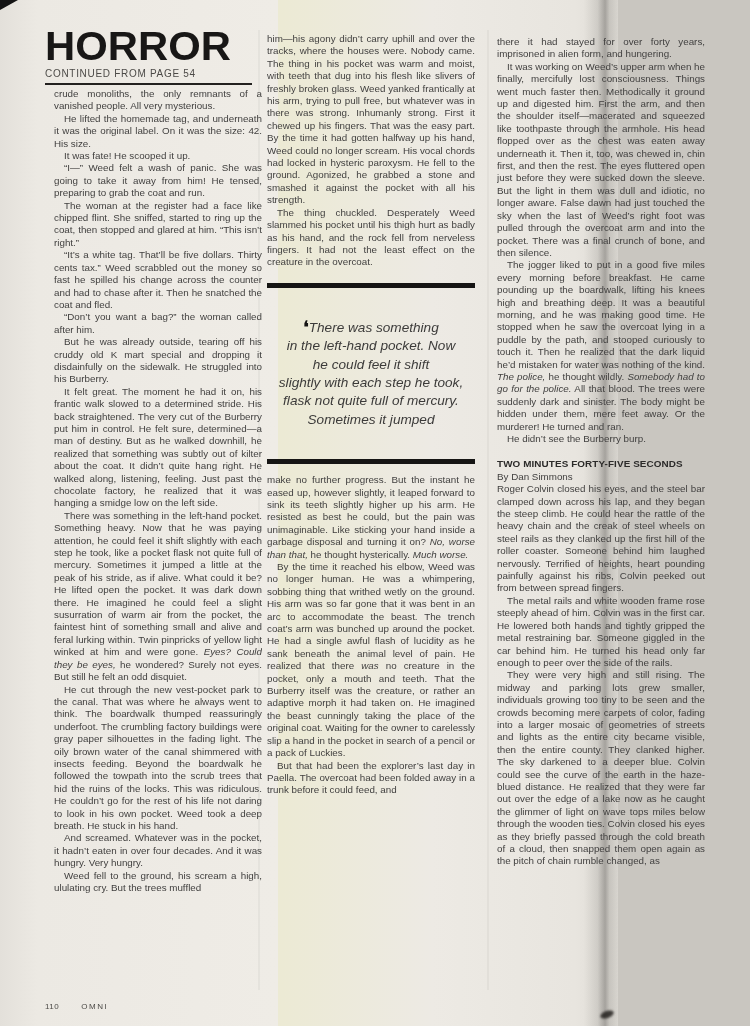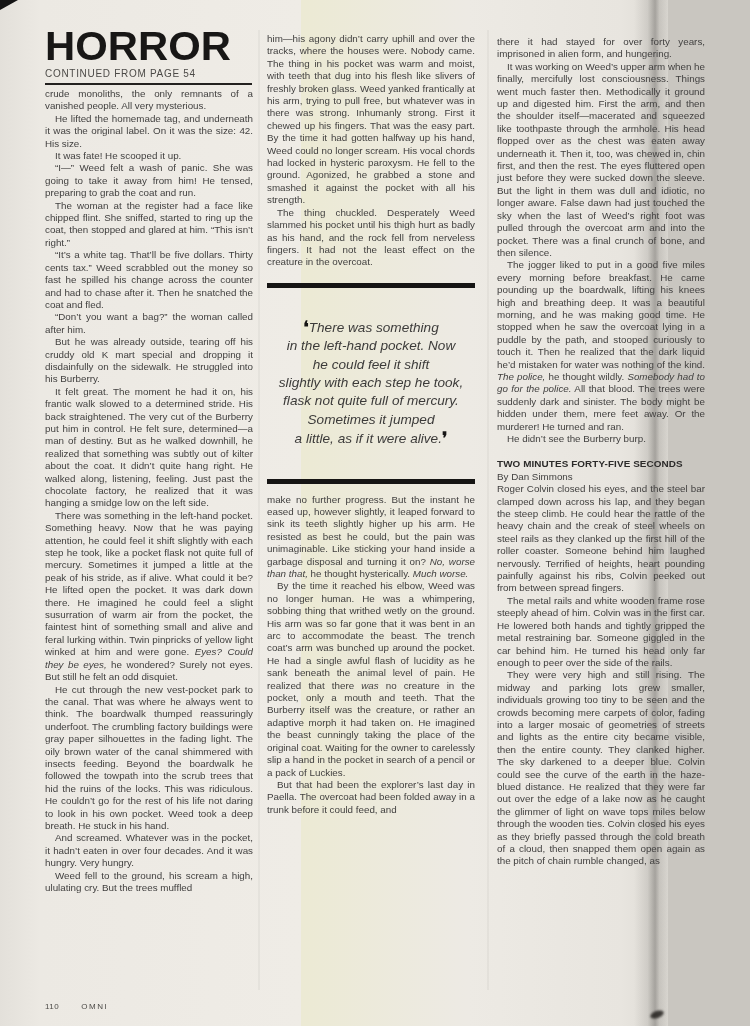--- a/index.html
+++ b/index.html
@@ -4,21 +4,21 @@
 <style>
   html,body{margin:0;padding:0;}
   body{
     width:750px;height:1026px;
     background:#c9c6c0;
     font-family:"Liberation Sans", sans-serif;
     position:relative;
     overflow:hidden;
   }
   .page{
-    position:absolute;left:0;top:0;width:668px;height:1026px;
+    position:absolute;left:0;top:0;width:618px;height:1026px;
     background:linear-gradient(90deg,#e3e0da 0%,#ece9e3 6%,#efecE6 45%,#ecead4 45%,#edeae4 70%,#e8e5df 93%,#dcd9d3 100%);
     background-color:#ecE9e3;
   }
   
   .scan-corner-tl{
     position:absolute;left:0;top:0;width:18px;height:10px;background:#141414;
     clip-path:polygon(0 0,100% 0,0 100%);
   }
   .scan-right-band{
     position:absolute;top:0;right:0;width:34px;height:1026px;
@@ -85,21 +85,21 @@
   <div class="scan-bottom-smudge"></div>
   <div class="gutter" style="left:258px;"></div>
   <div class="gutter" style="left:487px;"></div>
 
   <div class="masthead">
     <div class="title">HORROR</div>
     <div class="continued">CONTINUED FROM PAGE 54</div>
     <div class="head-rule"></div>
   </div>
 
-  <div class="col" style="left:45px;top:88px;height:910px;">
+  <div class="col" style="left:54px;top:88px;height:910px;">
     <p>crude monoliths, the only remnants of a vanished people. All very mysterious.</p>
     <p class="indent">He lifted the homemade tag, and underneath it was the original label. On it was the size: 42. His size.</p>
     <p class="indent">It was fate! He scooped it up.</p>
     <p class="indent">“I—” Weed felt a wash of panic. She was going to take it away from him! He tensed, preparing to grab the coat and run.</p>
     <p class="indent">The woman at the register had a face like chipped flint. She sniffed, started to ring up the coat, then stopped and glared at him. “This isn’t right.”</p>
     <p class="indent">“It’s a white tag. That’ll be five dollars. Thirty cents tax.” Weed scrabbled out the money so fast he spilled his change across the counter and had to chase after it. Then he snatched the coat and fled.</p>
     <p class="indent">“Don’t you want a bag?” the woman called after him.</p>
     <p class="indent">But he was already outside, tearing off his cruddy old K mart special and dropping it disdainfully on the sidewalk. He struggled into his Burberry.</p>
     <p class="indent">It felt great. The moment he had it on, his frantic walk slowed to a determined stride. His back straightened. The very cut of the Burberry put him in control. He felt sure, determined—a man of destiny. But as he walked downhill, he realized that something was subtly out of kilter about the coat. It didn’t quite hang right. He walked along, listening, feeling. Just past the chocolate factory, he realized that it was hanging a smidge low on the left side.</p>
     <p class="indent"><span>There was something in the left-hand pocket. Something heavy. Now that he was paying attention, he could feel it shift slightly with each step he took, like a pocket flask not quite full of mercury. Sometimes it jumped a little at the peak of his stride, as if alive. What could it be? He lifted open the pocket. It was dark down there. He imagined he could feel a slight susurration of warm air from the pocket, the faintest hint of something small and alive and feral lurking within. Twin pinpricks of yellow light winked at him and were gone. </span><i>Eyes? Could they be eyes,</i><span> he wondered? Surely not eyes. But still he felt an odd disquiet.</span></p>
@@ -114,21 +114,20 @@
 
     <div class="pq">
       <div class="pq-rule"></div>
       <div class="pq-body">
         <div class="pq-line"><span class="q-mark">❛</span><span>There was something</span></div>
         <div class="pq-line">in the left-hand pocket. Now</div>
         <div class="pq-line">he could feel it shift</div>
         <div class="pq-line">slightly with each step he took,</div>
         <div class="pq-line">flask not quite full of mercury.</div>
         <div class="pq-line">Sometimes it jumped</div>
-        <div class="pq-line"><span>a little, as if it were alive.</span><span class="q-mark">❜</span></div>
       </div>
       <div class="pq-rule"></div>
     </div>
 
     <p><span>make no further progress. But the instant he eased up, however slightly, it leaped forward to sink its teeth slightly higher up his arm. He resisted as best he could, but the pain was unimaginable. Like sticking your hand inside a garbage disposal and turning it on? </span><i>No, worse than that,</i><span> he thought hysterically. </span><i>Much worse.</i></p>
     <p class="indent"><span>By the time it reached his elbow, Weed was no longer human. He was a whimpering, sobbing thing that writhed wetly on the ground. His arm was so far gone that it was bent in an arc to accommodate the beast. The trench coat’s arm was bunched up around the pocket. He had a single awful flash of lucidity as he sank beneath the animal level of pain. He realized that there </span><i>was</i><span> no creature in the pocket, only a mouth and teeth. That the Burberry itself was the creature, or rather an adaptive morph it had taken on. He imagined the beast cunningly taking the place of the original coat. Waiting for the owner to carelessly slip a hand in the pocket in search of a pencil or a pack of Luckies.</span></p>
     <p class="indent">But that had been the explorer’s last day in Paella. The overcoat had been folded away in a trunk before it could feed, and</p>
   </div>
 
   <div class="col" style="left:497px;top:36px;height:972px;">

